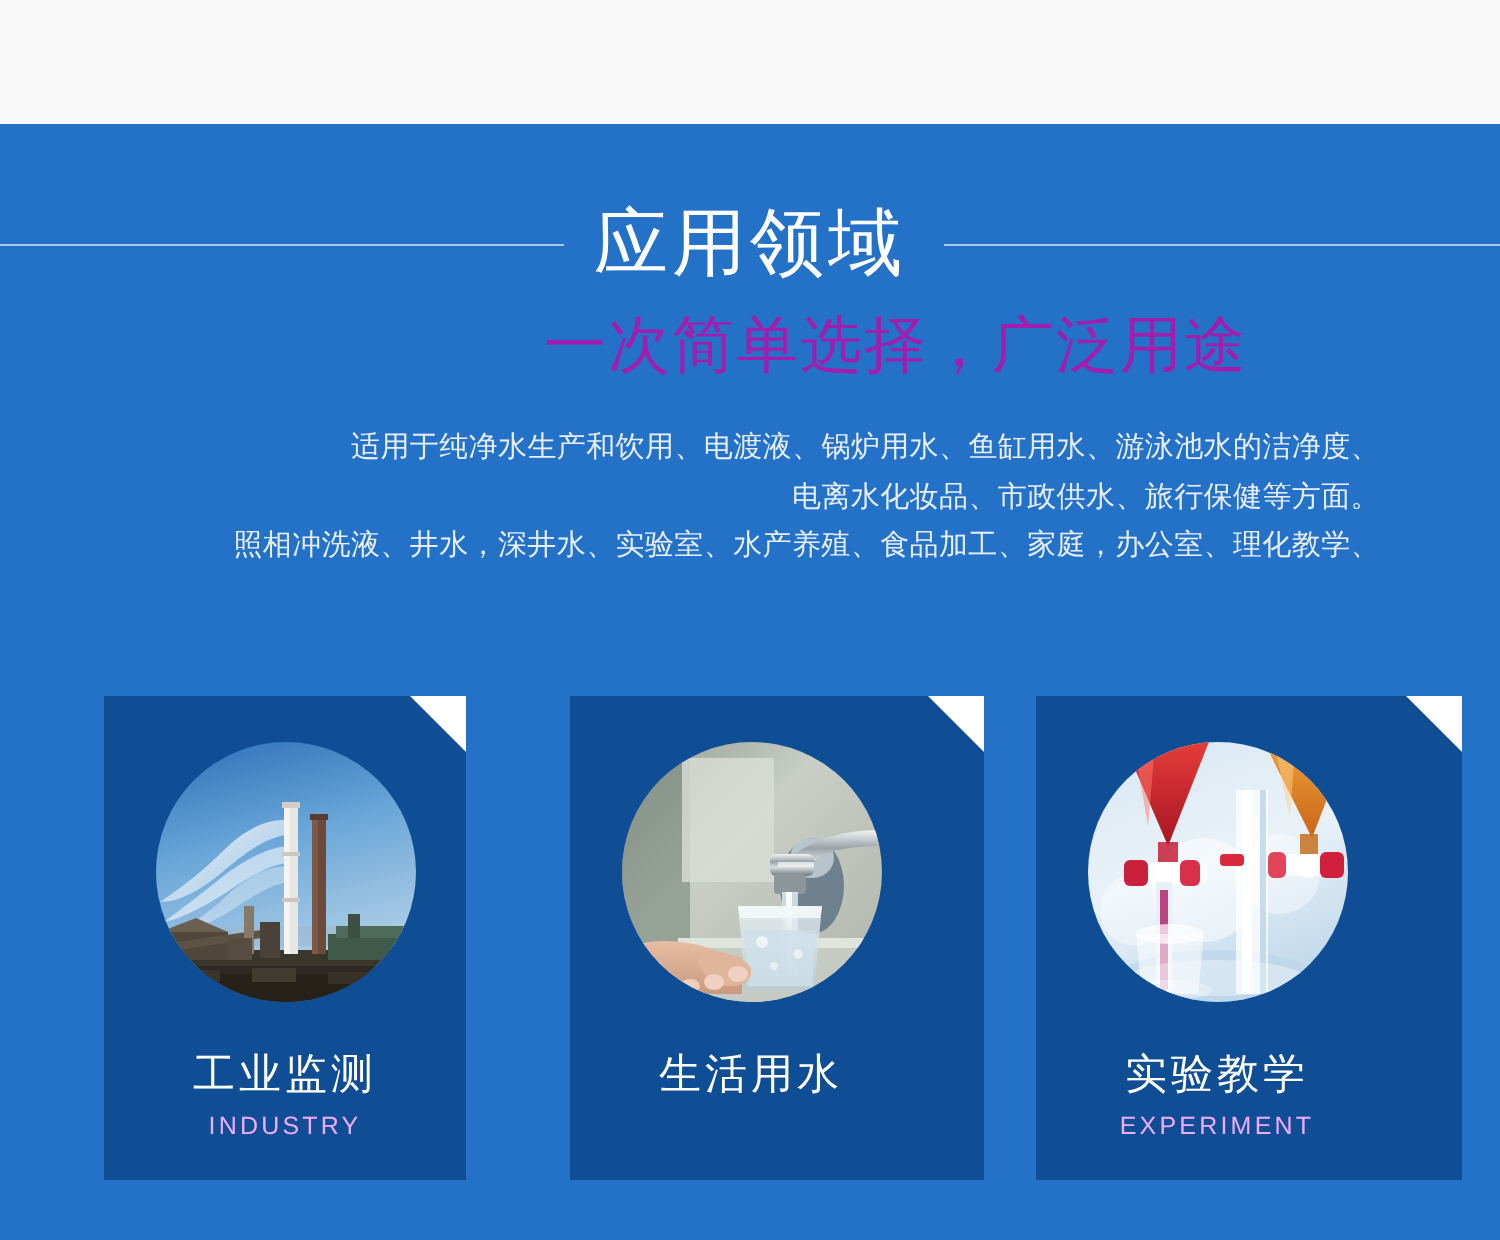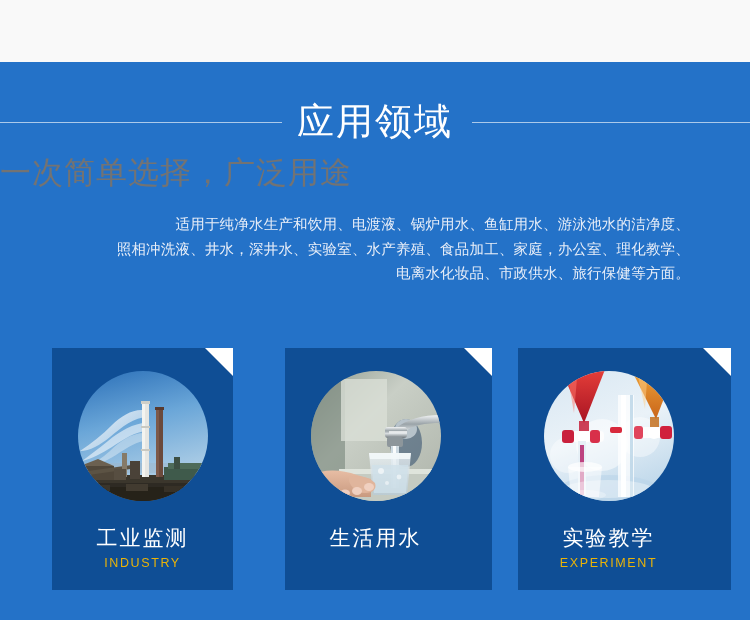--- a/index.html
+++ b/index.html
@@ -67,24 +67,24 @@
     position: absolute;
     left: 282px; top: 0;
     width: 190px; height: 58px;
     background: #2472c8;
   }
   
   .subtitle {
     position: absolute;
     left: 0; top: 152px;
     width: 624px;
-    text-align: left;
+    text-align: right;
     font-size: 31px;
     line-height: 42px;
-    color: #737373;
+    color: #a21caf;
     letter-spacing: 1px;
     white-space: nowrap;
   }
   
   .description {
     position: absolute;
     left: 60px; top: 212px;
     width: 630px;
     text-align: right;
     font-size: 14.5px;
@@ -146,21 +146,21 @@
     color: #ffffff;
     letter-spacing: 2px;
   }
   .card-en {
     position: absolute;
     left: 0; top: 207px;
     width: 181px;
     text-align: center;
     font-size: 12.5px;
     line-height: 16px;
-    color: #eab308;
+    color: #f0abfc;
     letter-spacing: 1.6px;
   }
 </style>
 </head>
 <body>
 
 <div class="page">
 
   <div class="top-strip"></div>
   <div class="blue-body"></div>
@@ -169,22 +169,22 @@
     <div class="rule rule-left"></div>
     <div class="rule rule-right"></div>
     <div class="title-mask"></div>
     <div class="page-title">应用领域</div>
   </div>
 
   <div class="subtitle">一次简单选择，广泛用途</div>
 
   <div class="description">
     <span class="line">适用于纯净水生产和饮用、电渡液、锅炉用水、鱼缸用水、游泳池水的洁净度、</span>
+    <span class="line">电离水化妆品、市政供水、旅行保健等方面。</span>
     <span class="line">照相冲洗液、井水，深井水、实验室、水产养殖、食品加工、家庭，办公室、理化教学、</span>
-    <span class="line">电离水化妆品、市政供水、旅行保健等方面。</span>
   </div>
 
   <div class="cards">
 
     <div class="card card-1">
       <div class="photo">
         <svg width="130" height="130" viewBox="0 0 130 130" aria-hidden="true">
           <defs>
             <linearGradient id="sky1" x1="0" y1="0" x2="0.25" y2="1">
               <stop offset="0%" stop-color="#2a6fb8"></stop>

